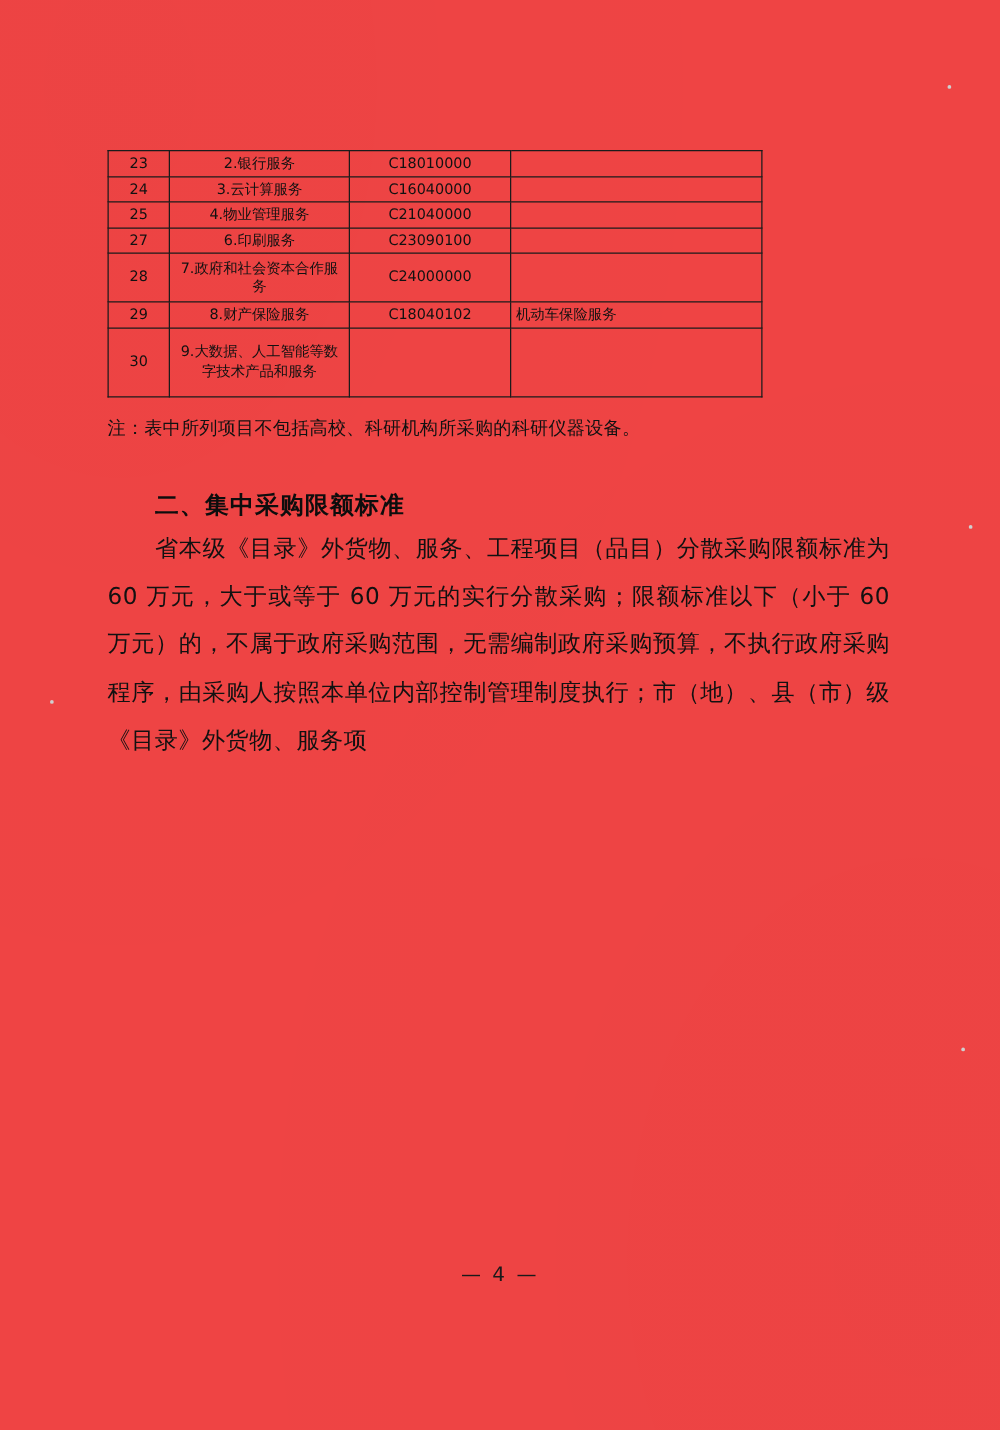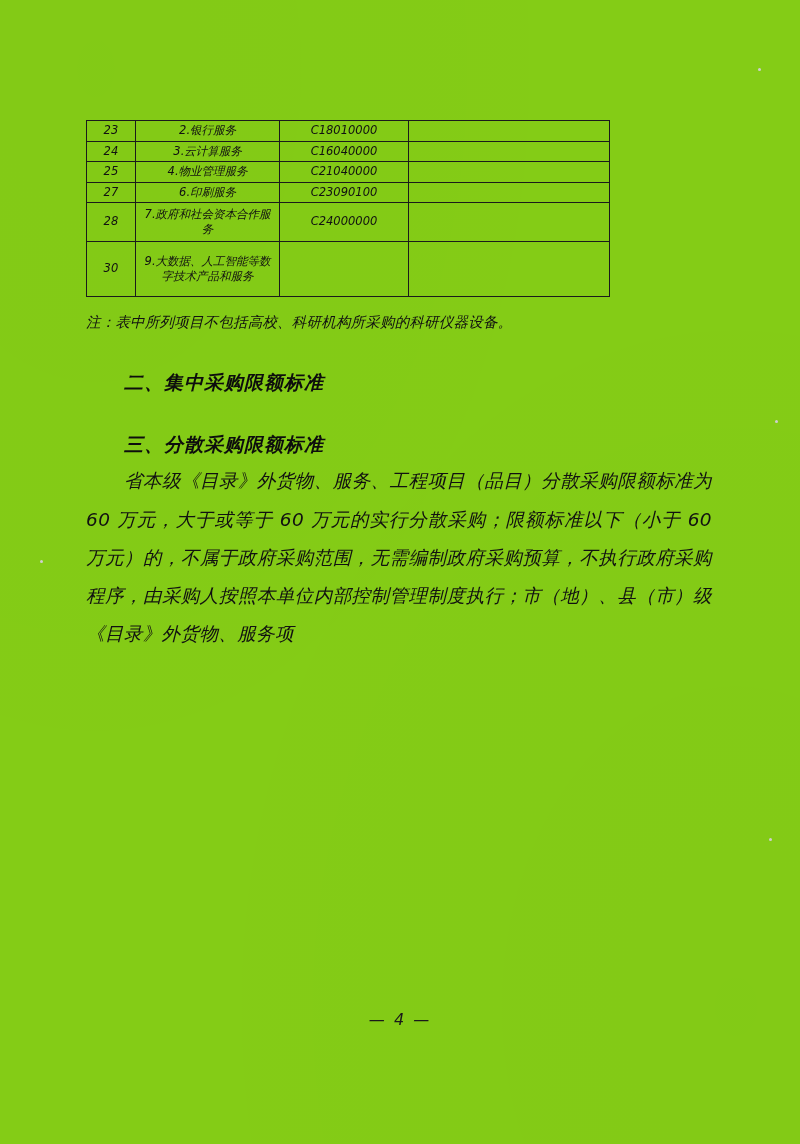--- a/index.html
+++ b/index.html
@@ -13,22 +13,21 @@
     position: relative;
     font-family: "DejaVu Sans", sans-serif;
     color: #111;
     overflow: hidden;
   }
 
   
   .page {
     position: absolute;
     inset: 0;
-    background: #84cc16;
-    font-style: italic;
+    background: #ef4444;
   }
   .scan-tint {
     position: absolute;
     inset: 0;
     background:
       radial-gradient(ellipse at 12% 6%, rgba(0,0,0,0.012), rgba(0,0,0,0) 55%),
       radial-gradient(ellipse at 92% 88%, rgba(0,0,0,0.012), rgba(0,0,0,0) 60%);
     pointer-events: none;
   }
 
@@ -170,31 +169,36 @@
           <td class="col-code">C23090100</td>
           <td class="col-note"></td>
         </tr>
         <tr>
           <td class="col-no tall">28</td>
           <td class="col-name tall">7.政府和社会资本合作服务</td>
           <td class="col-code tall">C24000000</td>
           <td class="col-note tall"></td>
         </tr>
         <tr>
+          <td class="col-no">29</td>
+          <td class="col-name">8.财产保险服务</td>
+          <td class="col-code">C18040102</td>
+          <td class="col-note">机动车保险服务</td>
+        </tr>
+        <tr>
           <td class="col-no taller">30</td>
           <td class="col-name taller">9.大数据、人工智能等数字技术产品和服务</td>
           <td class="col-code taller"></td>
           <td class="col-note taller"></td>
         </tr>
       </tbody>
     </table>
 
     <div class="note-line">注：表中所列项目不包括高校、科研机构所采购的科研仪器设备。</div>
 
     <div class="section-heading">二、集中采购限额标准</div>
 
-    <div class="section-heading">三、分散采购限额标准</div>
     <p class="para">省本级《目录》外货物、服务、工程项目（品目）分散采购限额标准为 60 万元，大于或等于 60 万元的实行分散采购；限额标准以下（小于 60 万元）的，不属于政府采购范围，无需编制政府采购预算，不执行政府采购程序，由采购人按照本单位内部控制管理制度执行；市（地）、县（市）级《目录》外货物、服务项</p>
 
   </div>
 
   <div class="footer">— 4 —</div>
 </div>
 
 </body></html>

